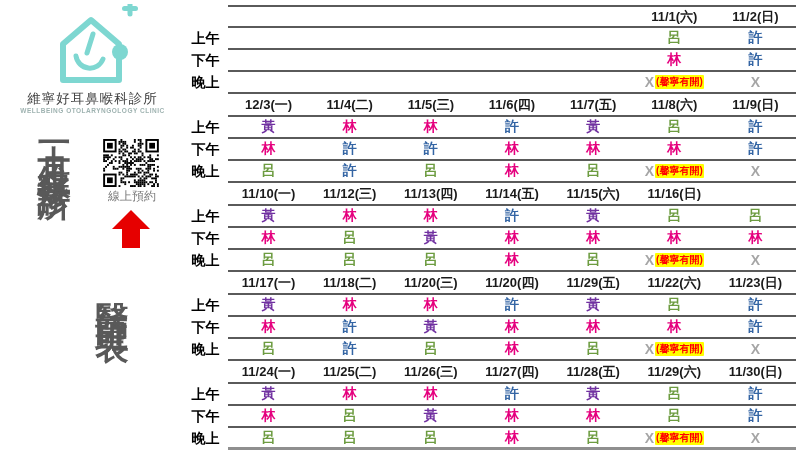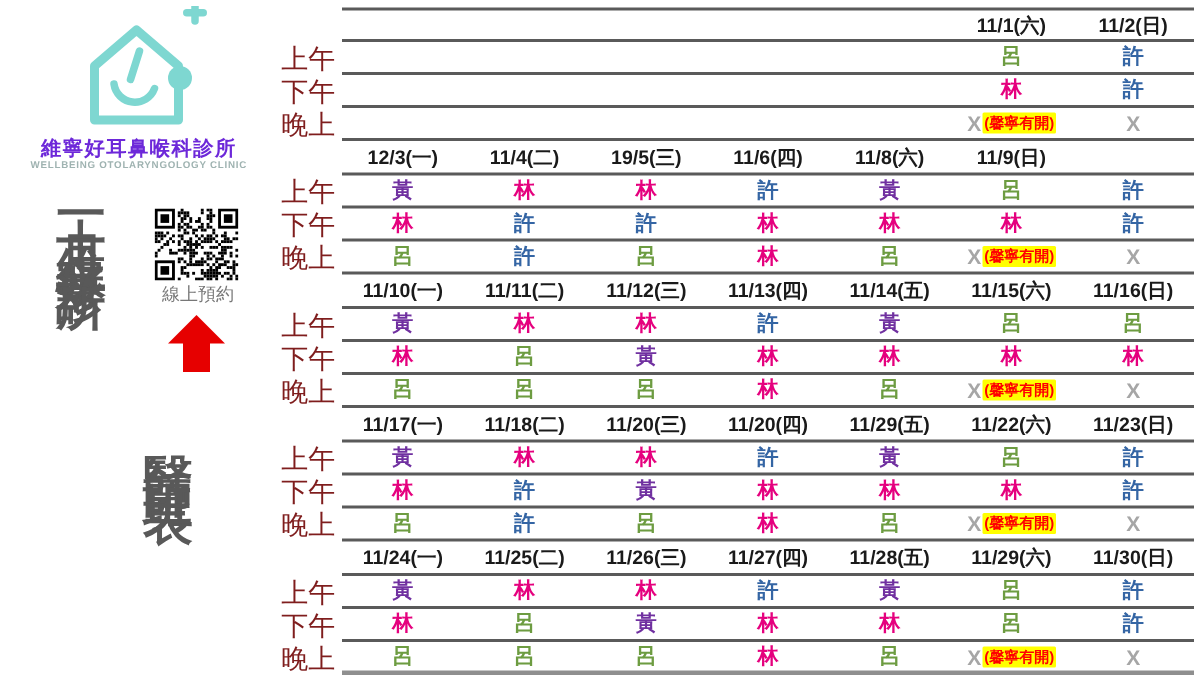--- a/index.html
+++ b/index.html
@@ -4,39 +4,39 @@
 <style>
   html,body{margin:0;padding:0;}
   body{
     width:800px;height:450px;position:relative;overflow:hidden;
     background:#ffffff;
     font-family:"Liberation Sans","DejaVu Sans",sans-serif;
   }
   
   .logo-wrap{position:absolute;left:30px;top:4px;width:130px;height:88px;}
   .clinic-name{position:absolute;left:0;top:90px;width:185px;text-align:center;
-    color:#6d28d9;font-size:13.5px;font-weight:bold;letter-spacing:1px;}
+    color:#404040;font-size:13.5px;font-weight:normal;letter-spacing:1px;}
   .clinic-name-en{position:absolute;left:0;top:107px;width:185px;text-align:center;
     color:#9fb3b1;font-size:6.5px;font-weight:bold;letter-spacing:.5px;}
   .v-title{
     position:absolute;writing-mode:vertical-rl;text-orientation:upright;
     color:#595959;font-weight:bold;font-size:33px;letter-spacing:6px;line-height:1;
   }
   .v-month{left:38px;top:119px;}
   .v-sched{left:96px;top:277px;font-size:33px;letter-spacing:9px;}
   .qr-wrap{position:absolute;left:103px;top:139px;width:56px;height:48px;}
   .qr-label{position:absolute;left:92px;top:188px;width:80px;text-align:center;
     color:#777;font-size:12px;}
   .arrow-wrap{position:absolute;left:111px;top:210px;width:40px;height:38px;}
   
   .table-wrap{position:absolute;left:183px;top:5px;right:4px;}
   .trow{display:flex;height:22px;}
   .trow.hdr{height:23px;}
   .rlabel{width:45px;display:flex;align-items:center;justify-content:center;
-    font-weight:normal;font-size:18px;color:#7f1d1d;}
+    font-weight:bold;font-size:14px;color:#000000;}
   .cells{flex:1;display:grid;grid-template-columns:repeat(7,1fr);
     border-bottom:2px solid #5a5a5a;align-items:center;}
   .trow.first-hdr .cells{border-top:2px solid #5a5a5a;}
   .trow.last .cells{border-bottom:3px solid #8f8f8f;}
   .cell{display:flex;align-items:center;justify-content:center;
     font-weight:bold;font-size:14px;white-space:nowrap;}
   .cell.datec{font-size:13px;color:#1a1a1a;}
   .note{font-size:10px;font-weight:bold;padding:0 1px;margin-left:1px;border-radius:1px;}
 </style>
 </head>
@@ -376,22 +376,23 @@
         <div class="cell">
           <span style="color: rgb(166, 166, 166);">X</span>
         </div>
       </div>
     </div>
     <div class="trow hdr">
       <div class="rlabel"></div>
       <div class="cells">
         <div class="cell datec">12/3(一)</div>
         <div class="cell datec">11/4(二)</div>
-        <div class="cell datec">19/5(三)</div>
+        <div class="cell datec">11/5(三)</div>
         <div class="cell datec">11/6(四)</div>
+        <div class="cell datec">11/7(五)</div>
         <div class="cell datec">11/8(六)</div>
         <div class="cell datec">11/9(日)</div>
       </div>
     </div>
     <div class="trow">
       <div class="rlabel">上午</div>
       <div class="cells">
         <div class="cell" style="color: rgb(112, 48, 160);">黃</div>
         <div class="cell" style="color: rgb(229, 0, 126);">林</div>
         <div class="cell" style="color: rgb(229, 0, 126);">林</div>
@@ -427,21 +428,20 @@
         </div>
         <div class="cell">
           <span style="color: rgb(166, 166, 166);">X</span>
         </div>
       </div>
     </div>
     <div class="trow hdr">
       <div class="rlabel"></div>
       <div class="cells">
         <div class="cell datec">11/10(一)</div>
-        <div class="cell datec">11/11(二)</div>
         <div class="cell datec">11/12(三)</div>
         <div class="cell datec">11/13(四)</div>
         <div class="cell datec">11/14(五)</div>
         <div class="cell datec">11/15(六)</div>
         <div class="cell datec">11/16(日)</div>
       </div>
     </div>
     <div class="trow">
       <div class="rlabel">上午</div>
       <div class="cells">

